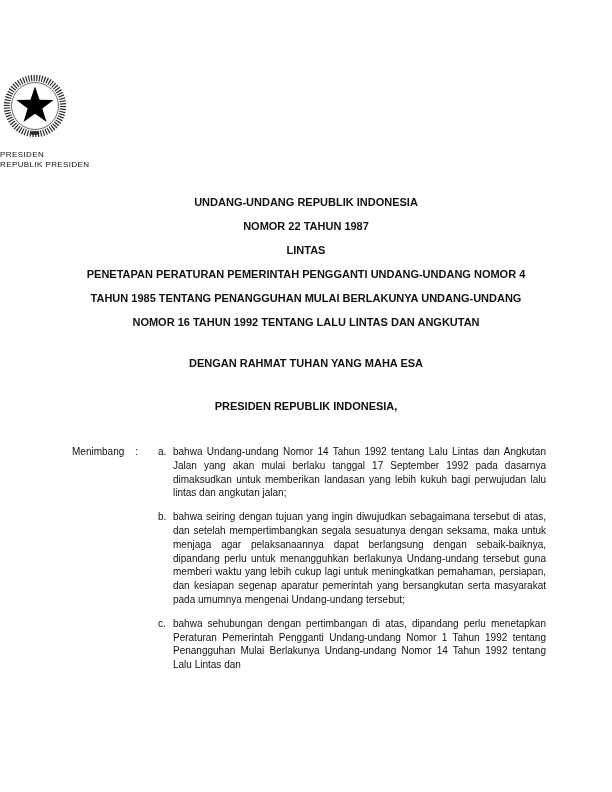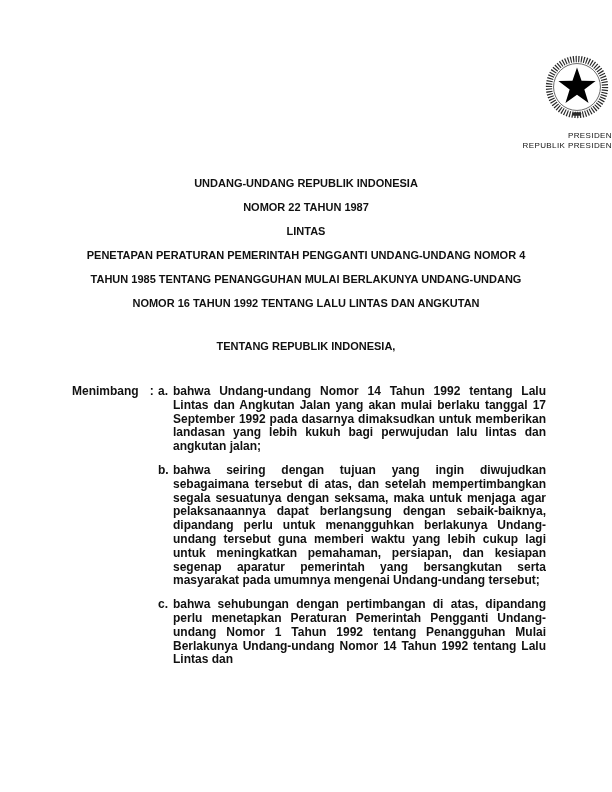--- a/index.html
+++ b/index.html
@@ -14,21 +14,22 @@
     background: #ffffff;
     font-family: "Liberation Sans", sans-serif;
     color: #111111;
     position: relative;
     overflow: hidden;
     box-sizing: border-box;
   }
   
   .header {
     padding-top: 52px;
-    text-align: right;
+    text-align: left;
+    margin-top: 19px;
   }
   .emblem {
     width: 70px;
     height: 70px;
     display: inline-block;
   }
   .org-lines {
     margin-top: 5px;
     font-size: 8px;
     line-height: 10px;
@@ -50,23 +51,23 @@
   .invocation {
     margin-top: 29px;
   }
   .authority {
     margin-top: 31px;
   }
   
   .considerations {
     display: flex;
     margin: 33px 66px 0 72px;
-    font-size: 12px;
+    font-size: 10px;
     line-height: 13.8px;
-    font-weight: bold;
+    font-weight: normal;
   }
   .label-col {
     width: 86px;
     flex-shrink: 0;
     white-space: nowrap;
   }
   .label-col .colon {
     margin-left: 11px;
   }
   .items-col {
@@ -109,21 +110,22 @@
     </div>
   </div>
 
   <div class="title-block">
     <div class="title-line">UNDANG-UNDANG REPUBLIK INDONESIA</div>
     <div class="title-line">NOMOR 22 TAHUN 1987</div>
     <div class="title-line">LINTAS</div>
     <div class="title-line">PENETAPAN PERATURAN PEMERINTAH PENGGANTI UNDANG-UNDANG NOMOR 4</div>
     <div class="title-line">TAHUN 1985 TENTANG PENANGGUHAN MULAI BERLAKUNYA UNDANG-UNDANG</div>
     <div class="title-line">NOMOR 16 TAHUN 1992 TENTANG LALU LINTAS DAN ANGKUTAN</div>
-    <div class="title-line authority">TENTANG REPUBLIK INDONESIA,</div>
+    <div class="title-line invocation">DENGAN RAHMAT TUHAN YANG MAHA ESA</div>
+    <div class="title-line authority">PRESIDEN REPUBLIK INDONESIA,</div>
   </div>
 
   <div class="considerations">
     <div class="label-col">
       <span>Menimbang</span><span class="colon">:</span>
     </div>
     <div class="items-col">
       <div class="item">
         <span class="letter">a.</span>
         <p class="text">bahwa Undang-undang Nomor 14 Tahun 1992 tentang Lalu Lintas dan Angkutan Jalan yang akan mulai berlaku tanggal 17 September 1992 pada dasarnya dimaksudkan untuk memberikan landasan yang lebih kukuh bagi perwujudan lalu lintas dan angkutan jalan;</p>

